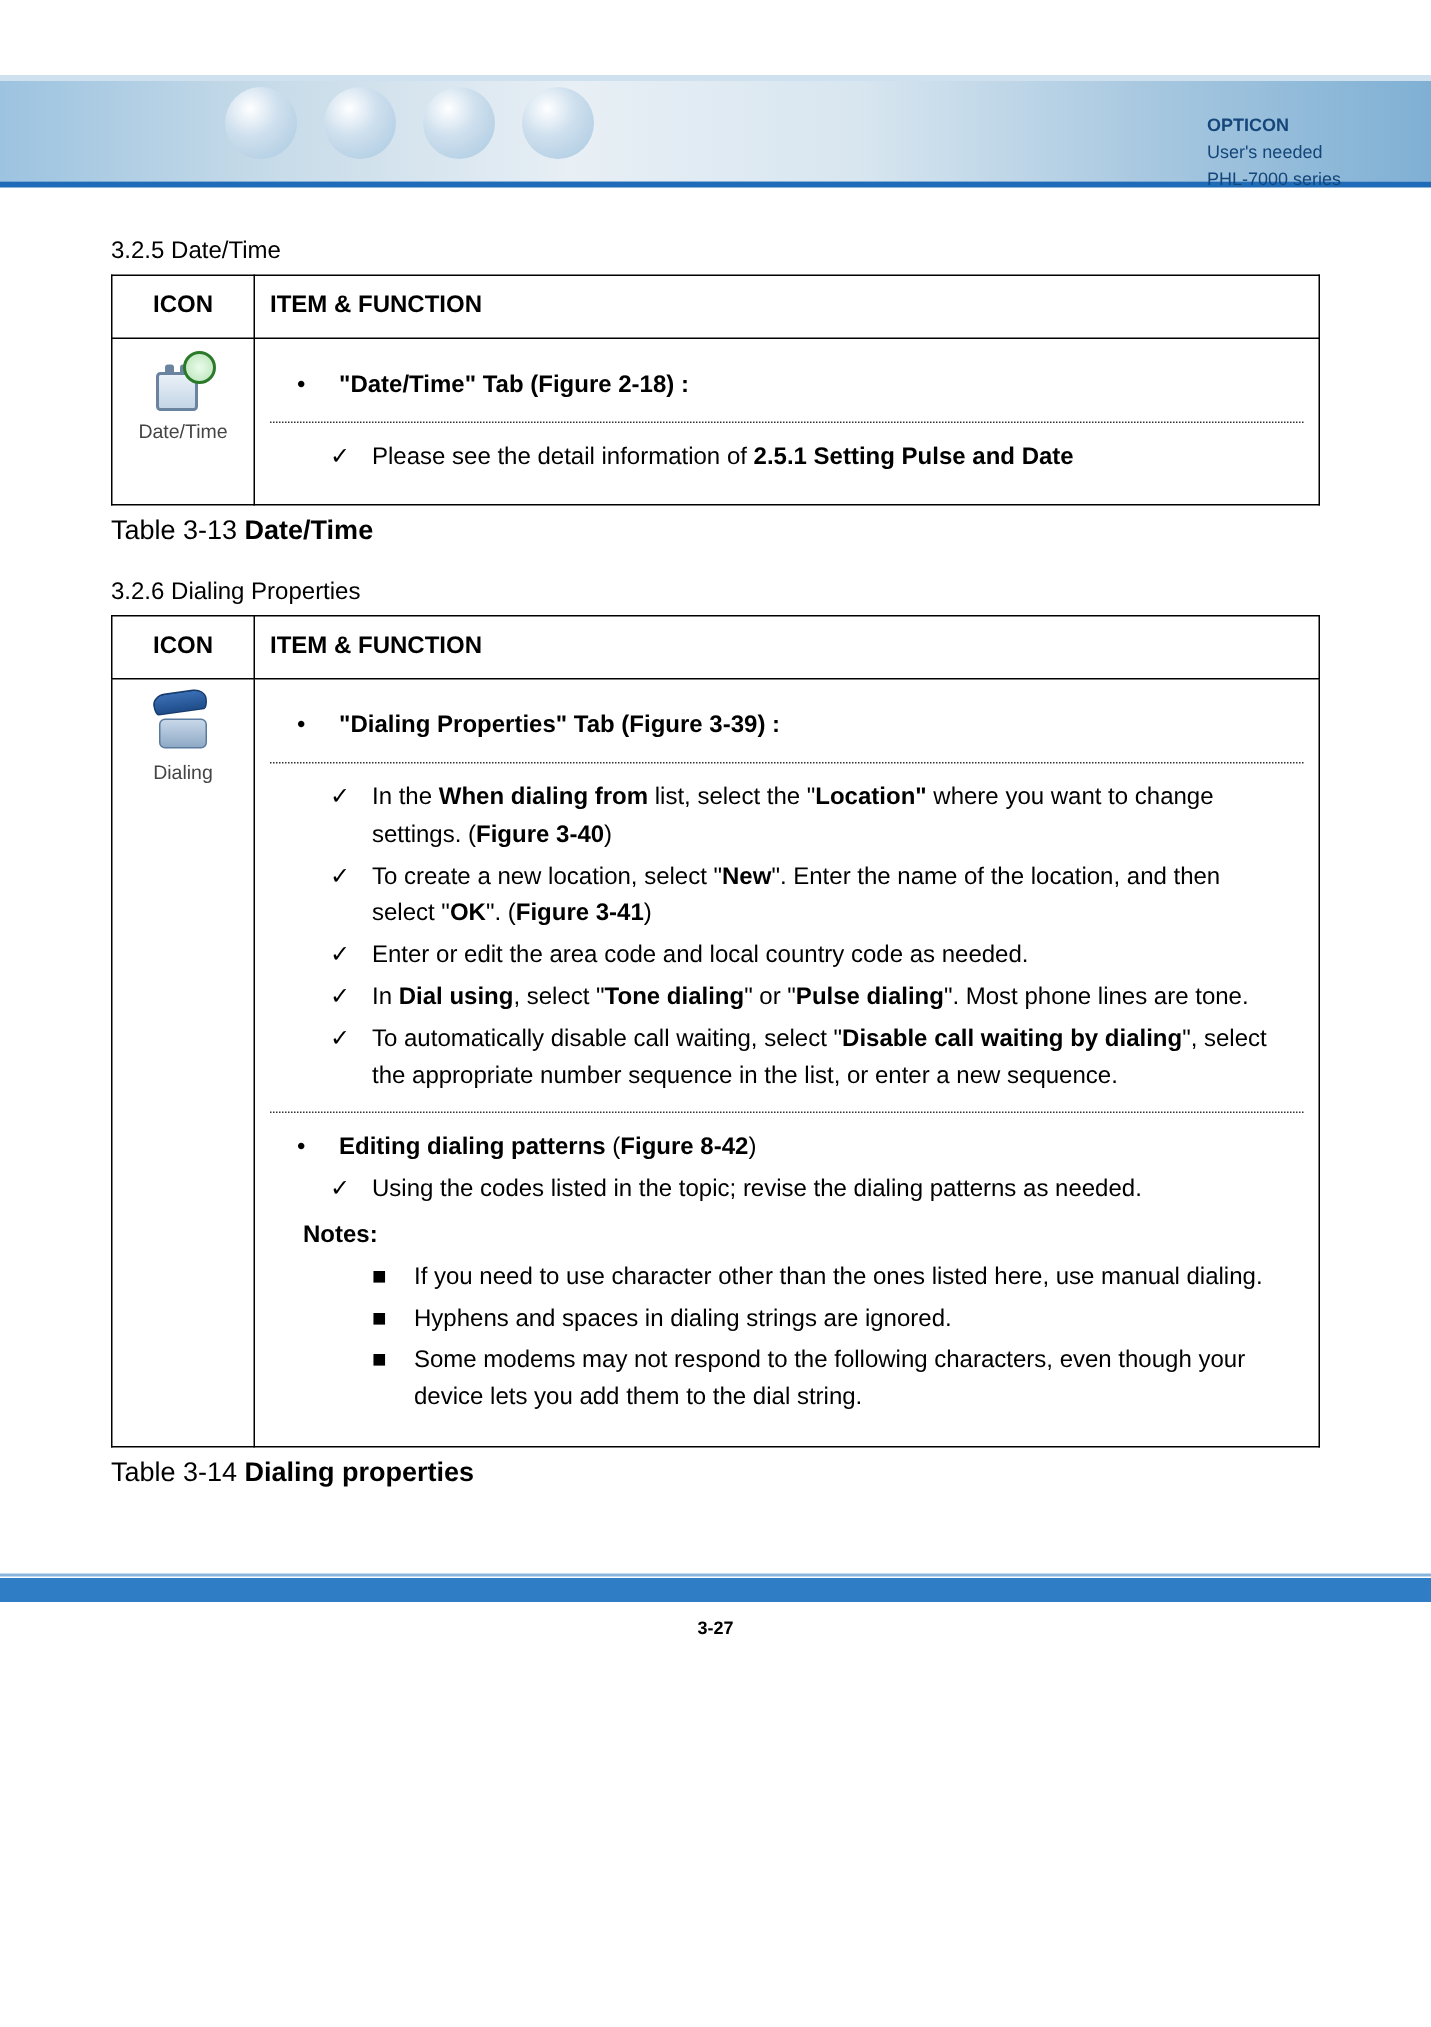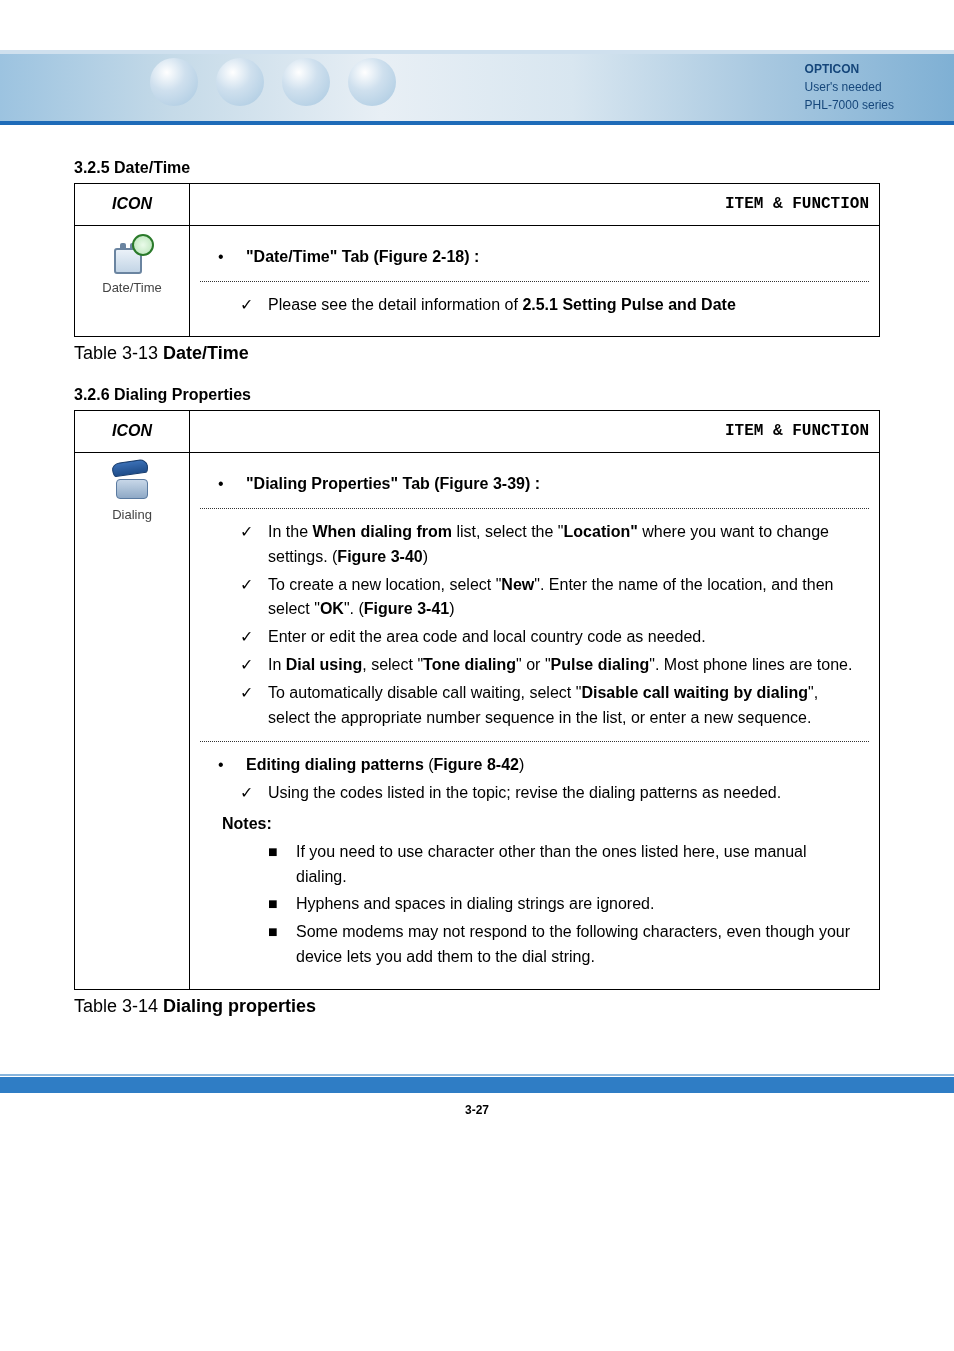--- a/index.html
+++ b/index.html
@@ -28,53 +28,53 @@
     background: #cfe0ee;
   }
   .header-text {
     position: absolute;
     right: 60px;
     top: 10px;
     font-size: 12px;
     line-height: 1.5;
     color: #15467a;
   }
-  .header-text .l1 { font-weight: bold; }
+  .header-text .l1 { font-weight: bold; margin-top: 14px; }
   .deco-circles {
     position: absolute;
     left: 150px; top: 8px;
     display: flex; gap: 18px;
   }
   .deco-circles span {
     width: 48px; height: 48px; border-radius: 50%;
     background: radial-gradient(circle at 35% 30%, #fff 0%, #cfe0ee 40%, #a8c8e0 100%);
     display: inline-block;
   }
   .content {
     padding: 20px 74px 0 74px;
   }
   .section-title {
     font-size: 16px;
-    font-weight: bold;
+    font-weight: normal;
     margin: 14px 0 6px 0;
   }
   table.info {
     width: 100%;
     border-collapse: collapse;
     border: 1.5px solid #000;
   }
   table.info th, table.info td {
     border: 1.5px solid #000;
     vertical-align: top;
     padding: 8px 10px;
     font-size: 16px;
     line-height: 1.55;
   }
-  table.info th.icon-col { width: 115px; text-align: center; font-weight: bold; font-style: italic; }
-  table.info th.func-col { text-align: right; font-weight: bold; font-family: Liberation Mono, monospace; }
+  table.info th.icon-col { width: 95px; text-align: center; font-weight: bold; }
+  table.info th.func-col { text-align: left; font-weight: bold; }
   td.icon-cell { text-align: center; padding-top: 14px; }
   td.func-cell { padding: 0; }
   .row-block {
     padding: 8px 12px 8px 18px;
   }
   .row-block.dotted { border-bottom: 1.5px dotted #333; }
   .bullet-line, .check-line, .square-line {
     display: flex;
     align-items: flex-start;
     margin: 3px 0;

